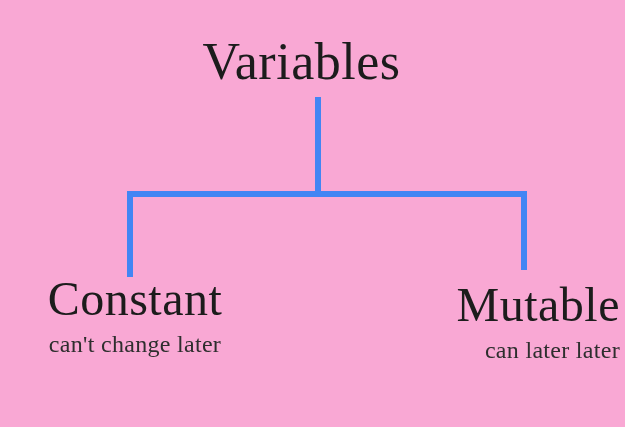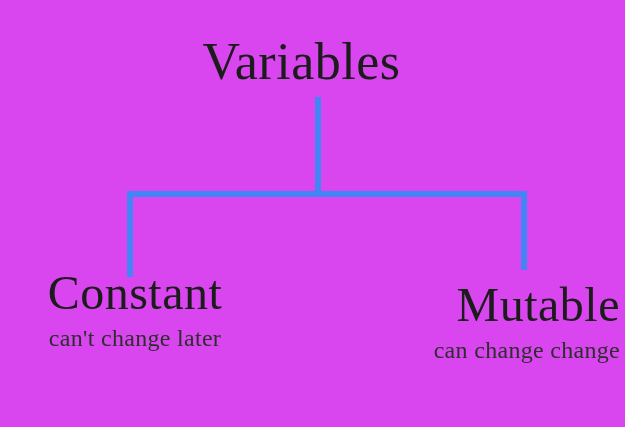--- a/index.html
+++ b/index.html
@@ -4,21 +4,21 @@
 <style>
   html, body {
     margin: 0;
     padding: 0;
     background: #ffffff;
   }
   .canvas {
     position: relative;
     width: 625px;
     height: 427px;
-    background: #d946ef;
+    background: #f9a8d4;
     overflow: hidden;
     font-family: "Liberation Serif", "DejaVu Serif", serif;
     color: #1e1e1e;
   }
   .title {
     position: absolute;
     left: -11px;
     top: 36px;
     width: 625px;
     text-align: center;
@@ -33,21 +33,21 @@
     background: var(--line-color, #4285f4);
   }
   .line-root-stem   { left: 315px; top: 97px;  width: 6px;   height: 100px; }
   .line-branch-bar  { left: 127px; top: 191px; width: 400px; height: 6px; }
   .line-left-drop   { left: 127px; top: 191px; width: 6px;   height: 86px; }
   .line-right-drop  { left: 521px; top: 191px; width: 6px;   height: 79px; }
   .node {
     position: absolute;
     text-align: center;
   }
-  .node-constant { left: 20px;  top: 269px; width: 230px; }
+  .node-constant { left: 20px;  top: 275px; width: 230px; }
   .node-mutable  { left: 395px; top: 281px; width: 225px; text-align: right; }
   .node-label {
     font-size: 48px;
     line-height: 1;
     font-weight: 400;
     color: #1c1c1c;
     letter-spacing: 0.5px;
   }
   .node-sublabel {
     margin-top: 9px;
@@ -69,16 +69,16 @@
   <div class="line line-left-drop"></div>
   <div class="line line-right-drop"></div>
 
   <div class="node node-constant">
     <div class="node-label">Constant</div>
     <div class="node-sublabel">can't change later</div>
   </div>
 
   <div class="node node-mutable">
     <div class="node-label">Mutable</div>
-    <div class="node-sublabel">can change change</div>
+    <div class="node-sublabel">can later later</div>
   </div>
 
 </div>
 
 </body></html>

